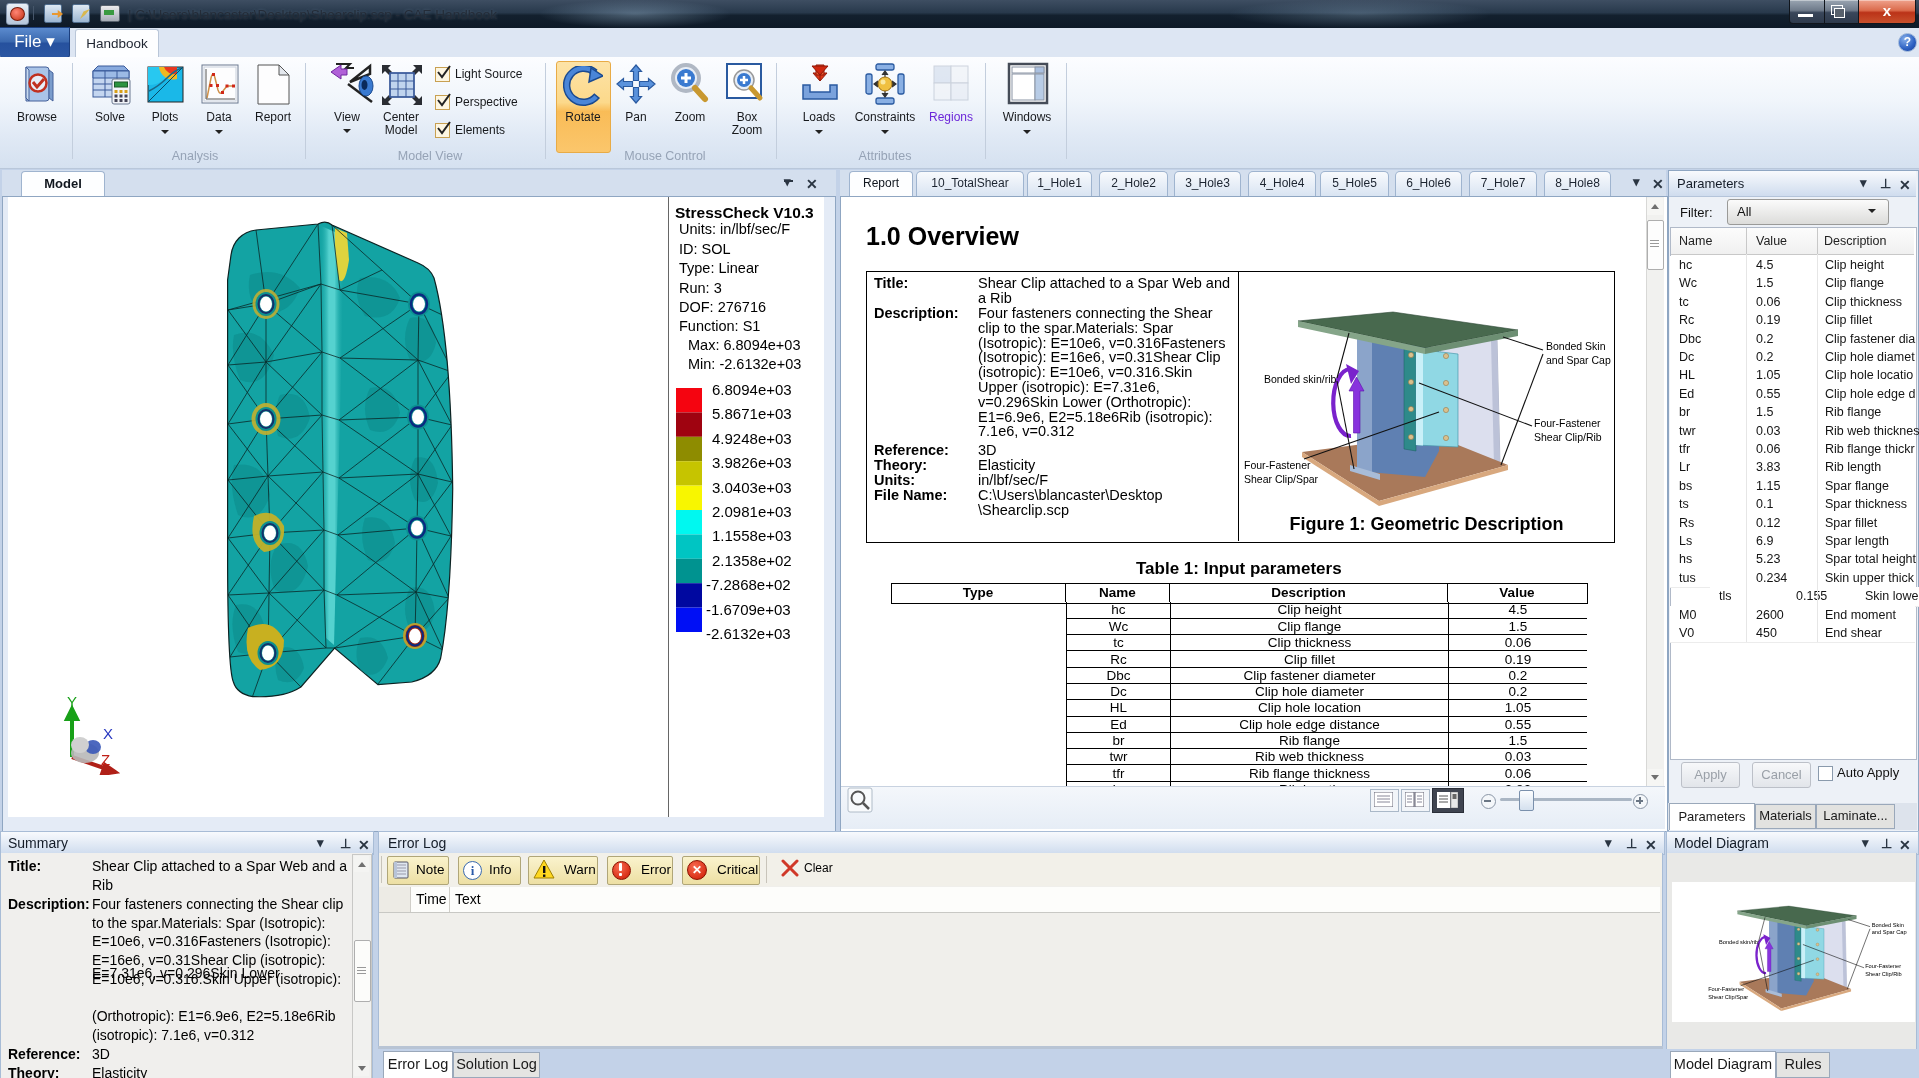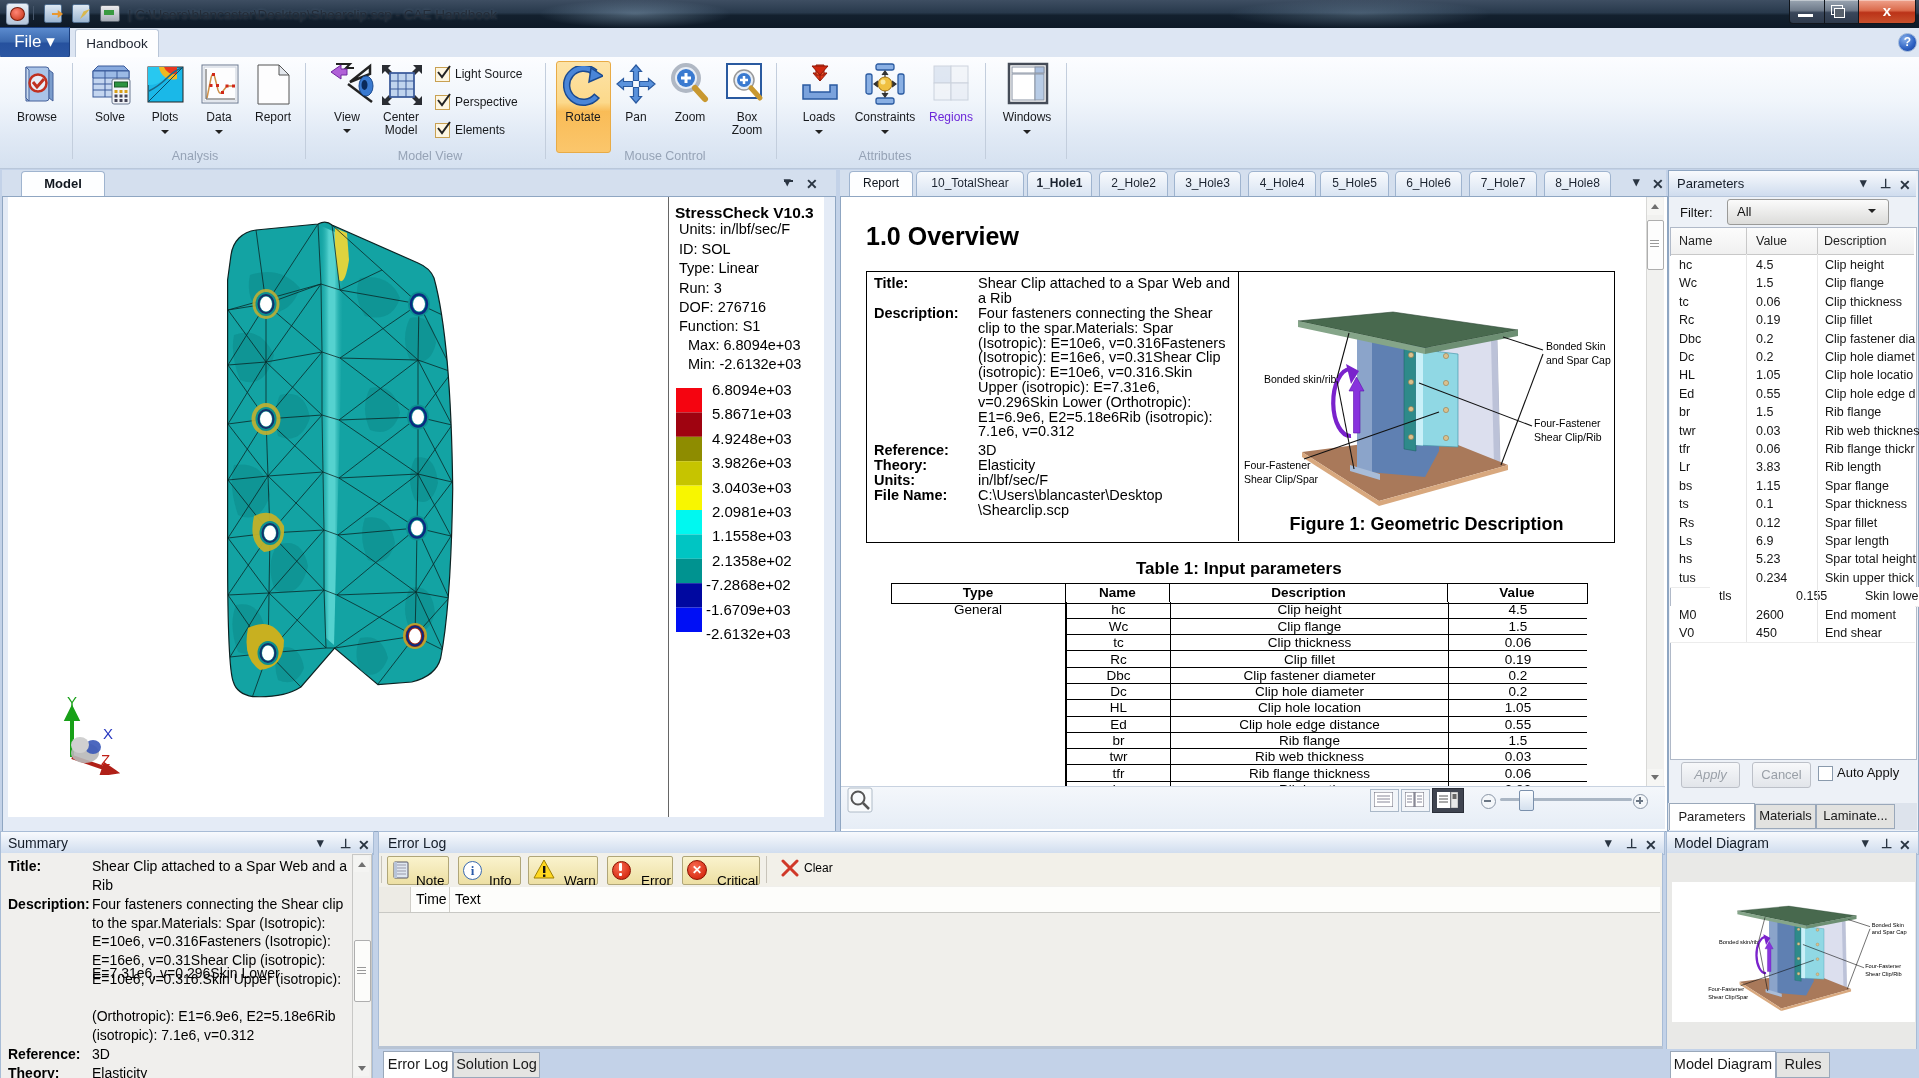--- a/index.html
+++ b/index.html
@@ -14,21 +14,21 @@
 .legtext{position:absolute;font-size:14.5px;color:#000;white-space:nowrap;}
 .pctl{position:absolute;font-size:13px;color:#2a3542;font-weight:bold;}
 .rtab{position:absolute;top:171px;height:24px;background:linear-gradient(#f8fafd,#d9e4f2);border:1px solid #9fb4cf;border-bottom:none;border-radius:5px 5px 0 0;font-size:12px;text-align:center;color:#1c2430;line-height:23px;}
 .dcell{font-size:14.5px;color:#000;line-height:14.8px;}
 .itab{position:absolute;font-size:13.5px;color:#000;border-right:1px solid #000;text-align:center;overflow:hidden;white-space:nowrap;}
 .prow{position:absolute;left:1670px;width:245px;height:18.4px;font-size:12.5px;color:#141414;border-bottom:1px solid #ececec;background:#fff;}
 .prow div{position:absolute;top:2px;white-space:nowrap;}
 .sumlbl{position:absolute;left:8px;font-size:14px;font-weight:bold;color:#000;}
 .sumtxt{position:absolute;left:92px;font-size:14px;color:#000;}
 .ebtn{position:absolute;top:856px;height:27px;background:linear-gradient(#faf3cd,#eddfa3);border:1px solid #b0a678;border-radius:2px;font-size:13.5px;color:#000;}
-.ebtn span{position:absolute;top:16px;}
+.ebtn span{position:absolute;top:5px;}
 .btab{position:absolute;top:1051px;height:26px;font-size:14.5px;text-align:center;line-height:25px;color:#1a1a1a;}
 </style>
 </head>
 <body>
 
 <div class="abs" style="left:0;top:0;width:1919px;height:28px;background:linear-gradient(#3e4e62 0%,#28394c 45%,#13202e 55%,#0e1a28 100%);"></div>
 <div class="abs" style="left:540px;top:0;width:190px;height:28px;background:radial-gradient(ellipse at center,rgba(160,190,215,.4),rgba(160,190,215,0) 72%);"></div>
 <div class="abs" style="left:1230px;top:0;width:260px;height:28px;background:radial-gradient(ellipse at center,rgba(150,180,205,.32),rgba(150,180,205,0) 72%);"></div>
 <div class="abs" style="left:128px;top:7px;font-size:13.5px;color:#242c38;text-shadow:0 0 3px rgba(160,185,210,.3);">| C:\Users\blancaster\Desktop\Shearclip.scp - CAE Handbook</div>
 <div class="abs" style="left:1789px;top:0;width:34px;height:23px;border:1px solid #10151c;border-top:none;border-radius:0 0 0 4px;background:linear-gradient(#9aa5b2 0%,#6e7a8a 45%,#39465a 55%,#2e3a4c 100%);box-shadow:inset 0 1px 0 rgba(255,255,255,.4);"></div>
@@ -382,21 +382,21 @@
 <div class="legtext" style="left:712px;top:503px;font-size:15px;">2.0981e+03</div>
 <div class="legtext" style="left:712px;top:527px;font-size:15px;">1.1558e+03</div>
 <div class="legtext" style="left:712px;top:552px;font-size:15px;">2.1358e+02</div>
 <div class="legtext" style="left:706px;top:576px;font-size:15px;">-7.2868e+02</div>
 <div class="legtext" style="left:706px;top:601px;font-size:15px;">-1.6709e+03</div>
 <div class="legtext" style="left:706px;top:625px;font-size:15px;">-2.6132e+03</div>
 
 <div class="abs" style="left:840px;top:170px;width:826px;height:26px;background:#d4dfee;"></div>
 <div class="abs" style="left:849px;top:171px;width:62px;height:24px;background:#fdfeff;border:1px solid #9fb4cf;border-bottom:none;border-radius:4px 4px 0 0;font-size:12px;text-align:center;line-height:23px;color:#10161e;z-index:3;">Report</div>
 <div class="rtab" style="left:916px;width:106px;">10_TotalShear</div>
-<div class="rtab" style="left:1027px;width:63px;font-weight:bold;">1_Hole1</div>
+<div class="rtab" style="left:1027px;width:63px;">1_Hole1</div>
 <div class="rtab" style="left:1099px;width:67px;">2_Hole2</div>
 <div class="rtab" style="left:1174px;width:65px;">3_Hole3</div>
 <div class="rtab" style="left:1248px;width:66px;">4_Hole4</div>
 <div class="rtab" style="left:1320px;width:67px;">5_Hole5</div>
 <div class="rtab" style="left:1395px;width:65px;">6_Hole6</div>
 <div class="rtab" style="left:1469px;width:66px;">7_Hole7</div>
 <div class="rtab" style="left:1544px;width:65px;">8_Hole8</div>
 <div class="pctl" style="left:1633px;top:174px;">▾</div>
 <div class="pctl" style="left:1652px;top:176px;font-size:14px;">✕</div>
 <div class="abs" style="left:840px;top:196px;width:826px;height:634px;background:#fff;border:1px solid #8fa6c2;"></div>
@@ -464,21 +464,20 @@
 </g>
 </svg>
 <div class="abs" style="left:1239px;top:514px;width:375px;font-size:18px;font-weight:bold;color:#000;text-align:center;">Figure 1: Geometric Description</div>
 <div class="abs" style="left:1136px;top:559px;font-size:17px;font-weight:bold;color:#000;">Table 1: Input parameters</div>
 <div class="abs" style="left:891px;top:583px;width:697px;height:203px;overflow:hidden;">
  <div class="abs" style="left:0;top:0;width:695px;height:19px;border:1px solid #000;"></div>
  <div class="itab" style="left:0;top:0;width:174px;height:19px;font-weight:bold;line-height:19px;border-right:1px solid #000;">Type</div>
  <div class="itab" style="left:175px;top:0;width:103px;height:19px;font-weight:bold;line-height:19px;">Name</div>
  <div class="itab" style="left:279px;top:0;width:277px;height:19px;font-weight:bold;line-height:19px;">Description</div>
  <div class="itab" style="left:557px;top:0;width:138px;height:19px;font-weight:bold;line-height:19px;border-right:none;">Value</div>
- <div class="itab" style="left:0;top:19px;width:174px;height:184px;">General</div>
  <div id="t1rows" style="position:absolute;left:175px;top:19px;width:520px;font-size:13.5px;color:#000;">
   <table style="border-collapse:collapse;table-layout:fixed;width:520px;font-size:13.5px;">
   <tbody>
           <tr style="height:16.3px;">
             <td style="width:103px;border:1px solid #000;border-top:none;text-align:center;padding:0;">hc</td>
             <td style="width:277px;border:1px solid #000;border-top:none;text-align:center;padding:0;">Clip height</td>
             <td style="width:138px;border:1px solid #000;border-top:none;border-right:none;text-align:center;padding:0;">4.5</td>
           </tr>
   <tr style="height:16.3px;">
             <td style="border:1px solid #000;text-align:center;padding:0;">Wc</td>
@@ -703,21 +702,21 @@
 <div class="prow" style="top:605.6px;">
     <div style="left:9px;">M0</div>
     <div style="left:86px;">2600</div>
     <div style="left:155px;">End moment</div>
   </div>
 <div class="prow" style="top:624px;">
     <div style="left:9px;">V0</div>
     <div style="left:86px;">450</div>
     <div style="left:155px;">End shear</div>
   </div>
-<div class="abs" style="left:1681px;top:762px;width:57px;height:24px;background:linear-gradient(#f7f8fa,#e2e5ea);border:1px solid #bcc0c8;border-radius:3px;font-size:13px;color:#9aa0a8;text-align:center;line-height:23px;font-style:italic;">Apply</div>
+<div class="abs" style="left:1681px;top:762px;width:57px;height:24px;background:linear-gradient(#f7f8fa,#e2e5ea);border:1px solid #bcc0c8;border-radius:3px;font-size:13px;color:#9aa0a8;text-align:center;line-height:23px;">Apply</div>
 <div class="abs" style="left:1752px;top:762px;width:57px;height:24px;background:linear-gradient(#f7f8fa,#e2e5ea);border:1px solid #bcc0c8;border-radius:3px;font-size:13px;color:#9aa0a8;text-align:center;line-height:23px;">Cancel</div>
 <div class="abs" style="left:1818px;top:766px;width:13px;height:13px;background:#fff;border:1px solid #8a9aac;"></div>
 <div class="abs" style="left:1837px;top:765px;font-size:13px;color:#111;">Auto Apply</div>
 <div class="abs" style="left:1668px;top:803px;width:249px;height:27px;background:#dde3ec;"></div>
 <div class="btab" style="left:1669px;top:803px;width:84px;height:26px;line-height:25px;background:#fff;border:1px solid #9aa8ba;border-bottom:none;font-size:13px;">Parameters</div>
 <div class="btab" style="left:1755px;top:804px;width:59px;height:23px;line-height:22px;background:#e2e2e0;border:1px solid #9aa8ba;font-size:13px;">Materials</div>
 <div class="btab" style="left:1816px;top:804px;width:77px;height:23px;line-height:22px;background:#e2e2e0;border:1px solid #9aa8ba;font-size:13px;">Laminate...</div>
 
 <div class="abs" style="left:0;top:831px;width:372px;height:22px;background:linear-gradient(#f8fafd,#cfdcee);border:1px solid #a8bcd6;"></div>
 <div class="abs" style="left:8px;top:835px;font-size:14px;color:#141c28;">Summary</div>

